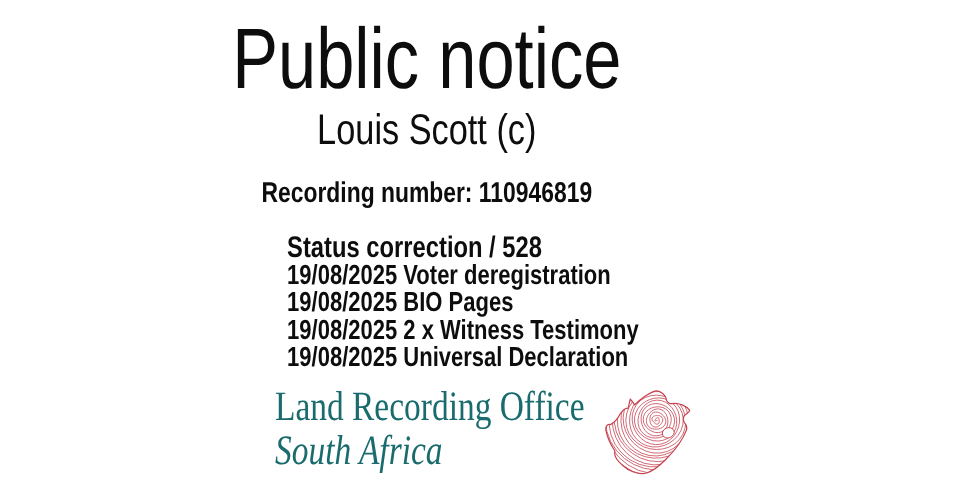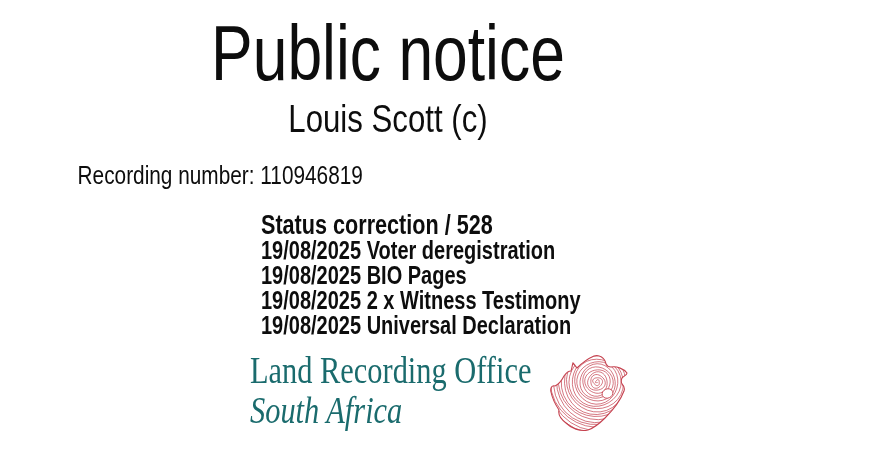--- a/index.html
+++ b/index.html
@@ -37,23 +37,23 @@
     font-size: 39px;
     font-weight: 400;
     line-height: 39px;
     text-align: center;
     white-space: nowrap;
   }
   .recording-line {
     position: absolute;
     top: 162px; left: 0; right: 0;
     font-size: 26px;
-    font-weight: 400;
+    font-weight: 700;
     line-height: 26px;
-    text-align: left;
+    text-align: center;
     white-space: nowrap;
   }
   .status-heading {
     position: absolute;
     top: 212px; left: 261px;
     font-size: 27px;
     font-weight: 700;
     line-height: 27px;
     white-space: nowrap;
   }

